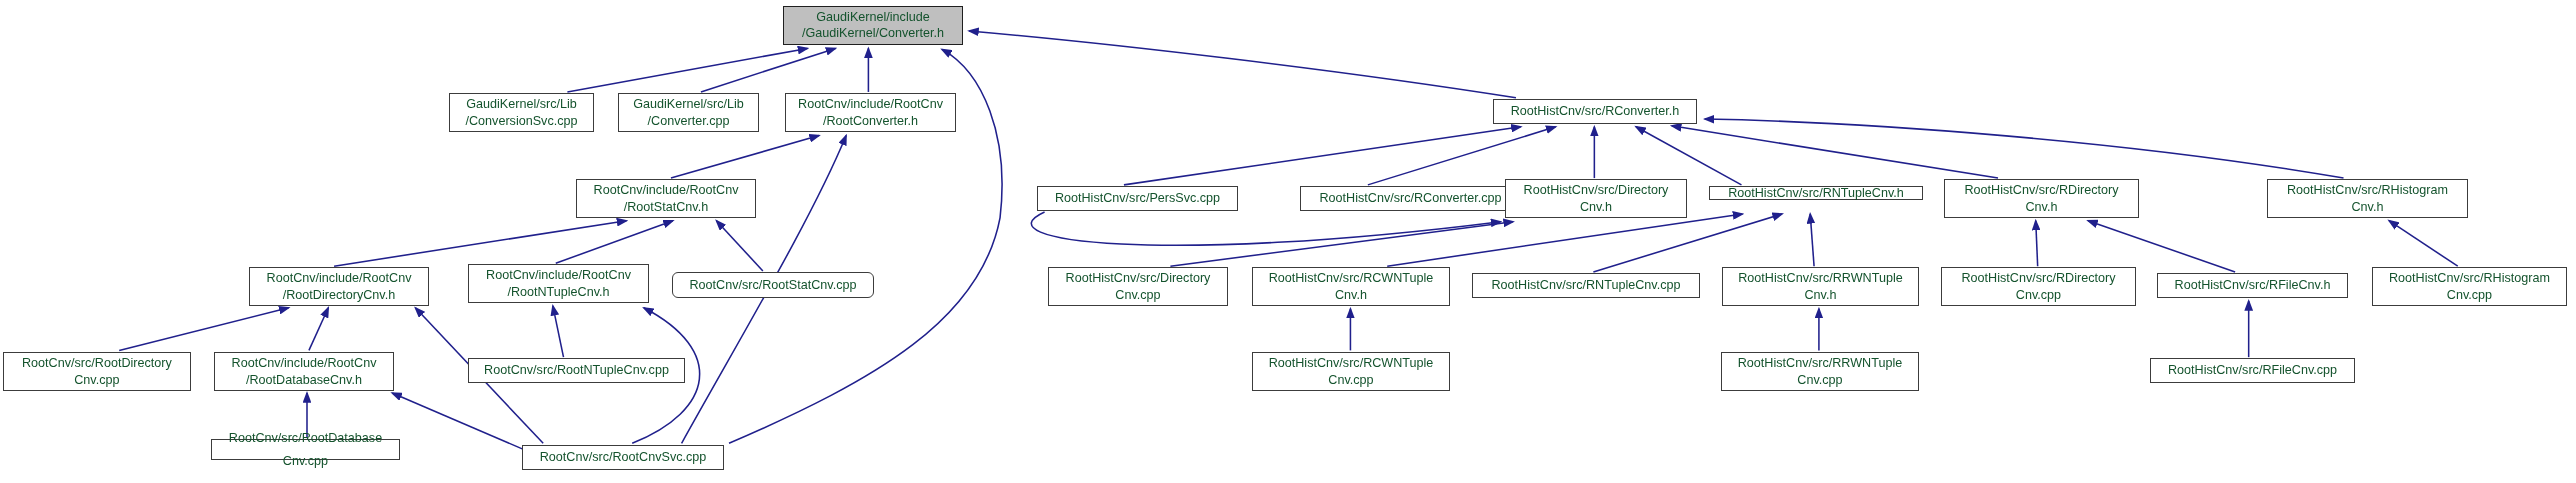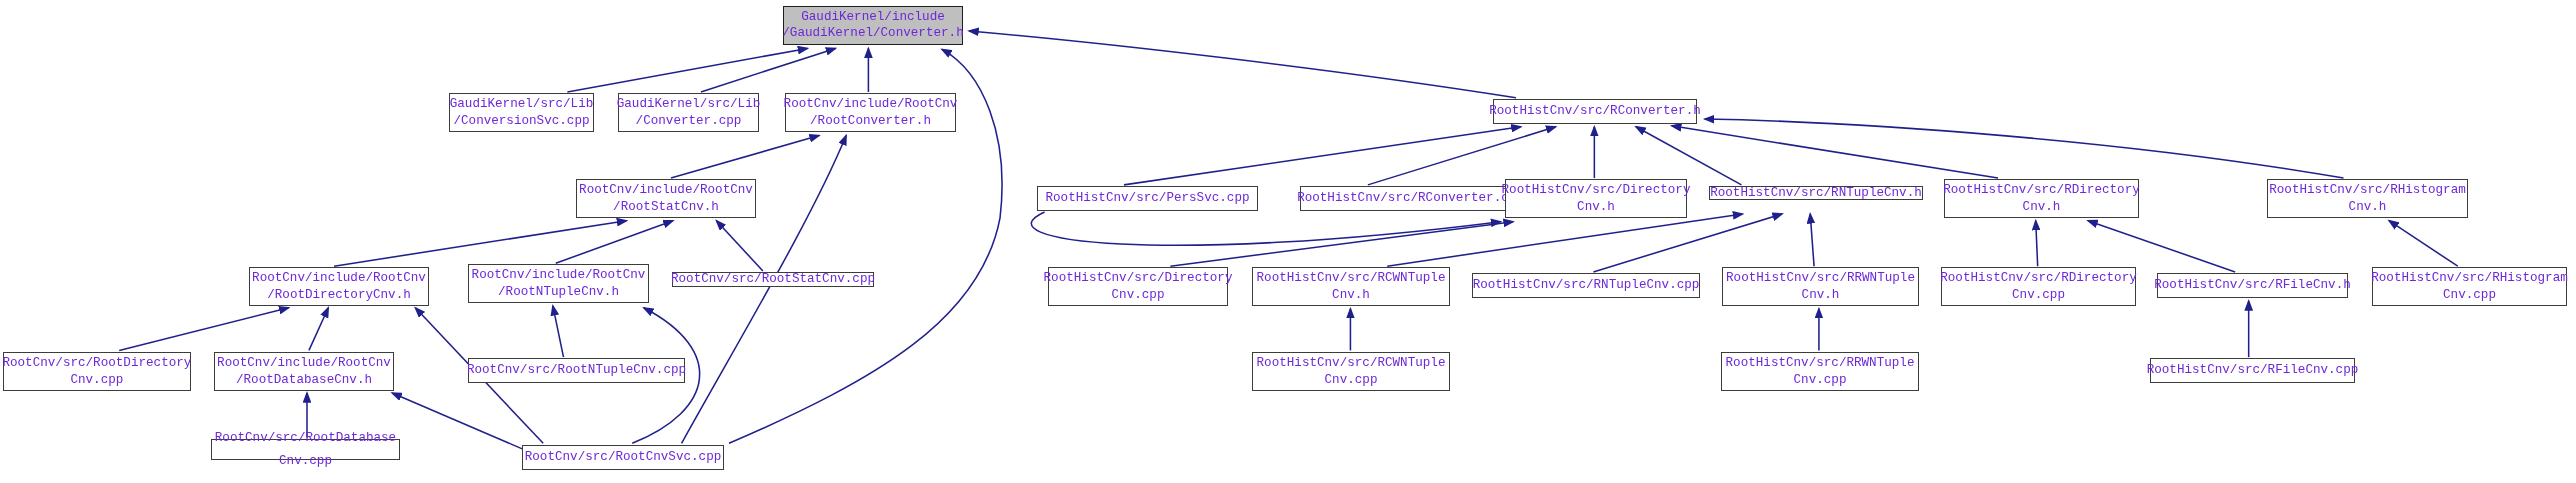--- a/index.html
+++ b/index.html
@@ -1,22 +1,22 @@
 <!DOCTYPE html>
 <html><head>
 <meta charset="utf-8">
 <style>
   html,body{margin:0;padding:0;background:#ffffff;}
   #canvas{position:relative;width:2576px;height:483px;background:#ffffff;overflow:hidden;
           font-family:"Liberation Sans","DejaVu Sans",sans-serif;}
   #edges{position:absolute;left:0;top:0;width:2576px;height:483px;}
   .node{position:absolute;box-sizing:border-box;background:#ffffff;border:1px solid #3c3c3c;
         display:flex;flex-direction:column;justify-content:center;align-items:center;
-        font-size:12.6px;color:#6d28d9;line-height:1.28;text-align:center;cursor:pointer;
-        white-space:nowrap;font-family:Liberation Mono, monospace;}
+        font-size:12.6px;color:#14532d;line-height:1.28;text-align:center;cursor:pointer;
+        white-space:nowrap;}
   .node.highlight{background:#bfbfbf;border:1.9px solid #1f1f1f;}
   .node span{display:block;}
   path.edge{fill:none;stroke-width:1.6;}
 </style>
 </head>
 <body>
 
 <div id="canvas">
   <svg id="edges" xmlns="http://www.w3.org/2000/svg" width="2576" height="483" viewBox="0 0 2659 499">
     <defs>
@@ -78,21 +78,21 @@
         <span>RootCnv/include/RootCnv</span>
         <span>/RootConverter.h</span>
       </div>
       <div class="node" style="left: 1493px; top: 99px; width: 204px; height: 25px;">
         <span>RootHistCnv/src/RConverter.h</span>
       </div>
       <div class="node" style="left: 576px; top: 179px; width: 180px; height: 39px;">
         <span>RootCnv/include/RootCnv</span>
         <span>/RootStatCnv.h</span>
       </div>
-      <div class="node" style="left: 1037px; top: 186px; width: 221px; height: 25px;">
+      <div class="node" style="left: 1037px; top: 186px; width: 201px; height: 25px;">
         <span>RootHistCnv/src/PersSvc.cpp</span>
       </div>
       <div class="node" style="left: 1300px; top: 186px; width: 221px; height: 25px;">
         <span>RootHistCnv/src/RConverter.cpp</span>
       </div>
       <div class="node" style="left: 1505px; top: 179px; width: 182px; height: 39px;">
         <span>RootHistCnv/src/Directory</span>
         <span>Cnv.h</span>
       </div>
       <div class="node" style="left: 1709px; top: 186px; width: 214px; height: 14px;">
@@ -107,21 +107,21 @@
         <span>Cnv.h</span>
       </div>
       <div class="node" style="left: 249px; top: 267px; width: 180px; height: 39px;">
         <span>RootCnv/include/RootCnv</span>
         <span>/RootDirectoryCnv.h</span>
       </div>
       <div class="node" style="left: 468px; top: 264px; width: 181px; height: 39px;">
         <span>RootCnv/include/RootCnv</span>
         <span>/RootNTupleCnv.h</span>
       </div>
-      <div class="node" style="left: 672px; top: 272px; width: 202px; height: 15px;">
+      <div class="node" style="left: 672px; top: 272px; width: 202px; height: 26px; border-radius: 6px;">
         <span>RootCnv/src/RootStatCnv.cpp</span>
       </div>
       <div class="node" style="left: 1048px; top: 267px; width: 180px; height: 39px;">
         <span>RootHistCnv/src/Directory</span>
         <span>Cnv.cpp</span>
       </div>
       <div class="node" style="left: 1252px; top: 267px; width: 198px; height: 39px;">
         <span>RootHistCnv/src/RCWNTuple</span>
         <span>Cnv.h</span>
       </div>

